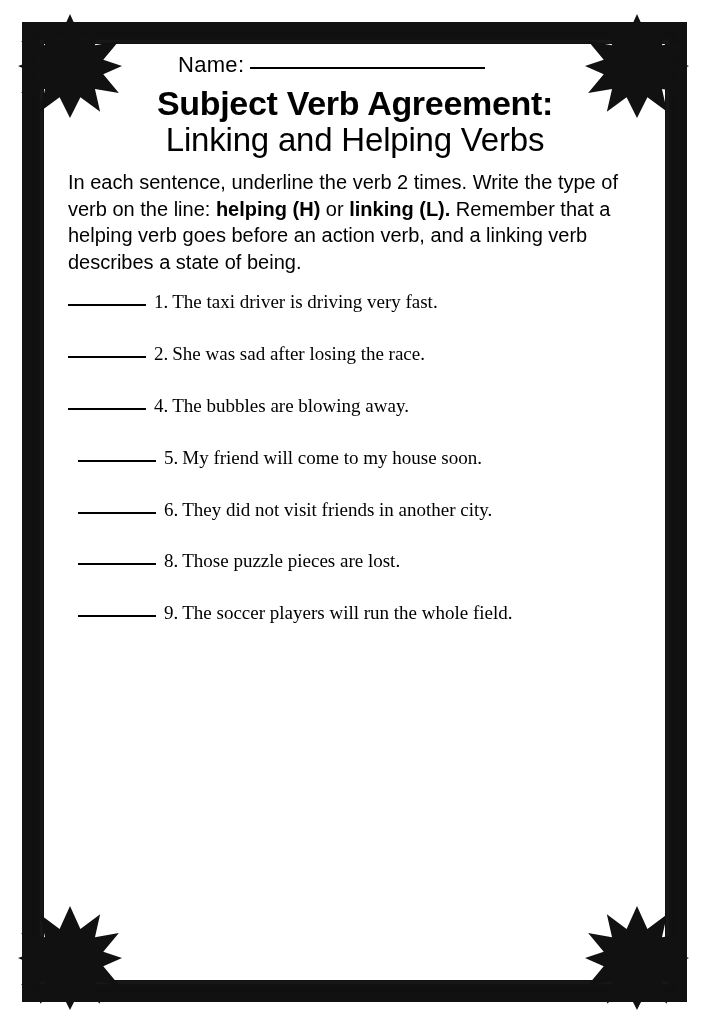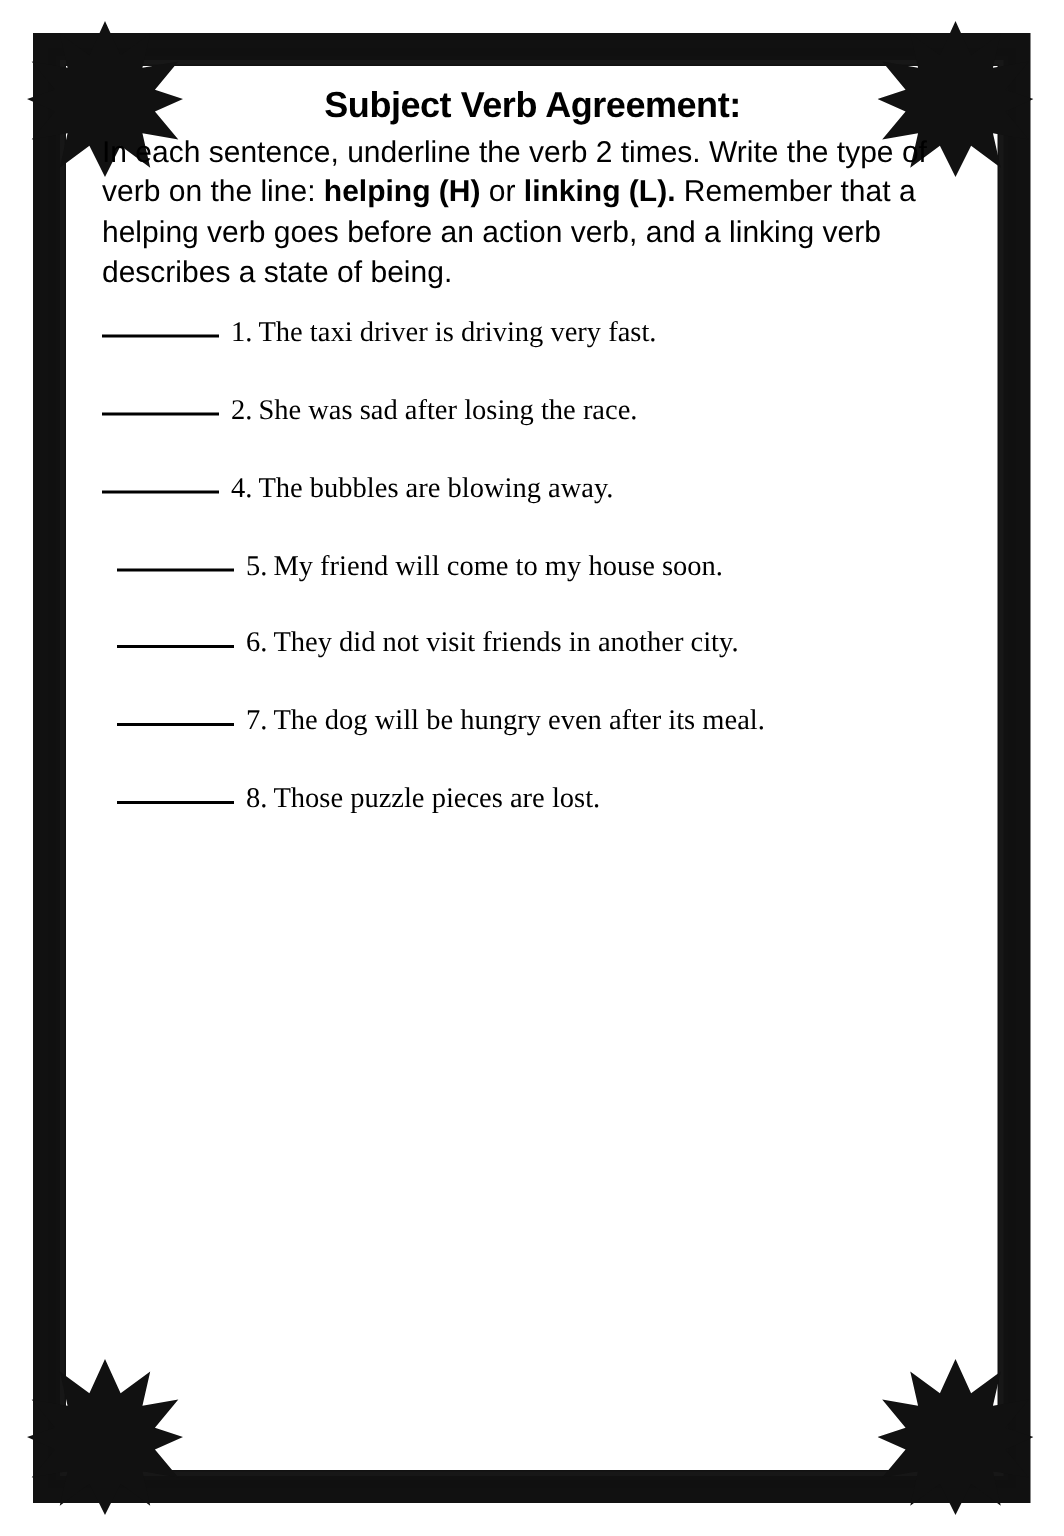--- a/index.html
+++ b/index.html
@@ -89,21 +89,21 @@
   .name-line .rule {
     display: inline-block;
     width: 235px;
     border-bottom: 2px solid #000;
     margin-left: 6px;
     vertical-align: 3px;
   }
 
   .title {
     text-align: center;
-    font-size: 24px;
+    font-size: 34px;
     font-weight: bold;
     line-height: 1.12;
     margin: 6px 0 0 0;
     letter-spacing: -0.3px;
   }
   .subtitle {
     text-align: center;
     font-size: 33px;
     font-weight: normal;
     line-height: 1.12;
@@ -152,22 +152,26 @@
 
   <div class="frame"></div>
 
   <div class="burst burst-tl"></div>
   <div class="burst burst-tr"></div>
   <div class="burst burst-bl"></div>
   <div class="burst burst-br"></div>
 
   <div class="content">
 
+    <div class="name-line">
+      <span>Name:</span><span class="rule"></span>
+    </div>
 
     <h1 class="title">Subject Verb Agreement:</h1>
+    <h2 class="subtitle">Linking and Helping Verbs</h2>
 
     <p class="instructions"><span>In each sentence, underline the verb 2 times. Write the type of verb on the line: </span><b>helping (H)</b><span> or </span><b>linking (L).</b><span> Remember that a helping verb goes before an action verb, and a linking verb describes a state of being.</span></p>
 
     <ul class="items">
 
       <li class="item">
         <span class="blank"></span><span class="num">1.</span><span>The taxi driver is driving very fast.</span>
       </li>
 
       <li class="item">
@@ -180,25 +184,25 @@
       </li>
 
       <li class="item item-indent">
         <span class="blank"></span><span class="num">5.</span><span>My friend will come to my house soon.</span>
       </li>
 
       <li class="item item-indent">
         <span class="blank"></span><span class="num">6.</span><span>They did not visit friends in another city.</span>
       </li>
 
-      <li class="item item-indent">
-        <span class="blank"></span><span class="num">7.</span><span>The dog will be hungry even after its meal.</span>
-      </li>
 
       <li class="item item-indent">
         <span class="blank"></span><span class="num">8.</span><span>Those puzzle pieces are lost.</span>
       </li>
 
+      <li class="item item-indent">
+        <span class="blank"></span><span class="num">9.</span><span>The soccer players will run the whole field.</span>
+      </li>
 
 
     </ul>
   </div>
 </div>
 
 </body></html>

